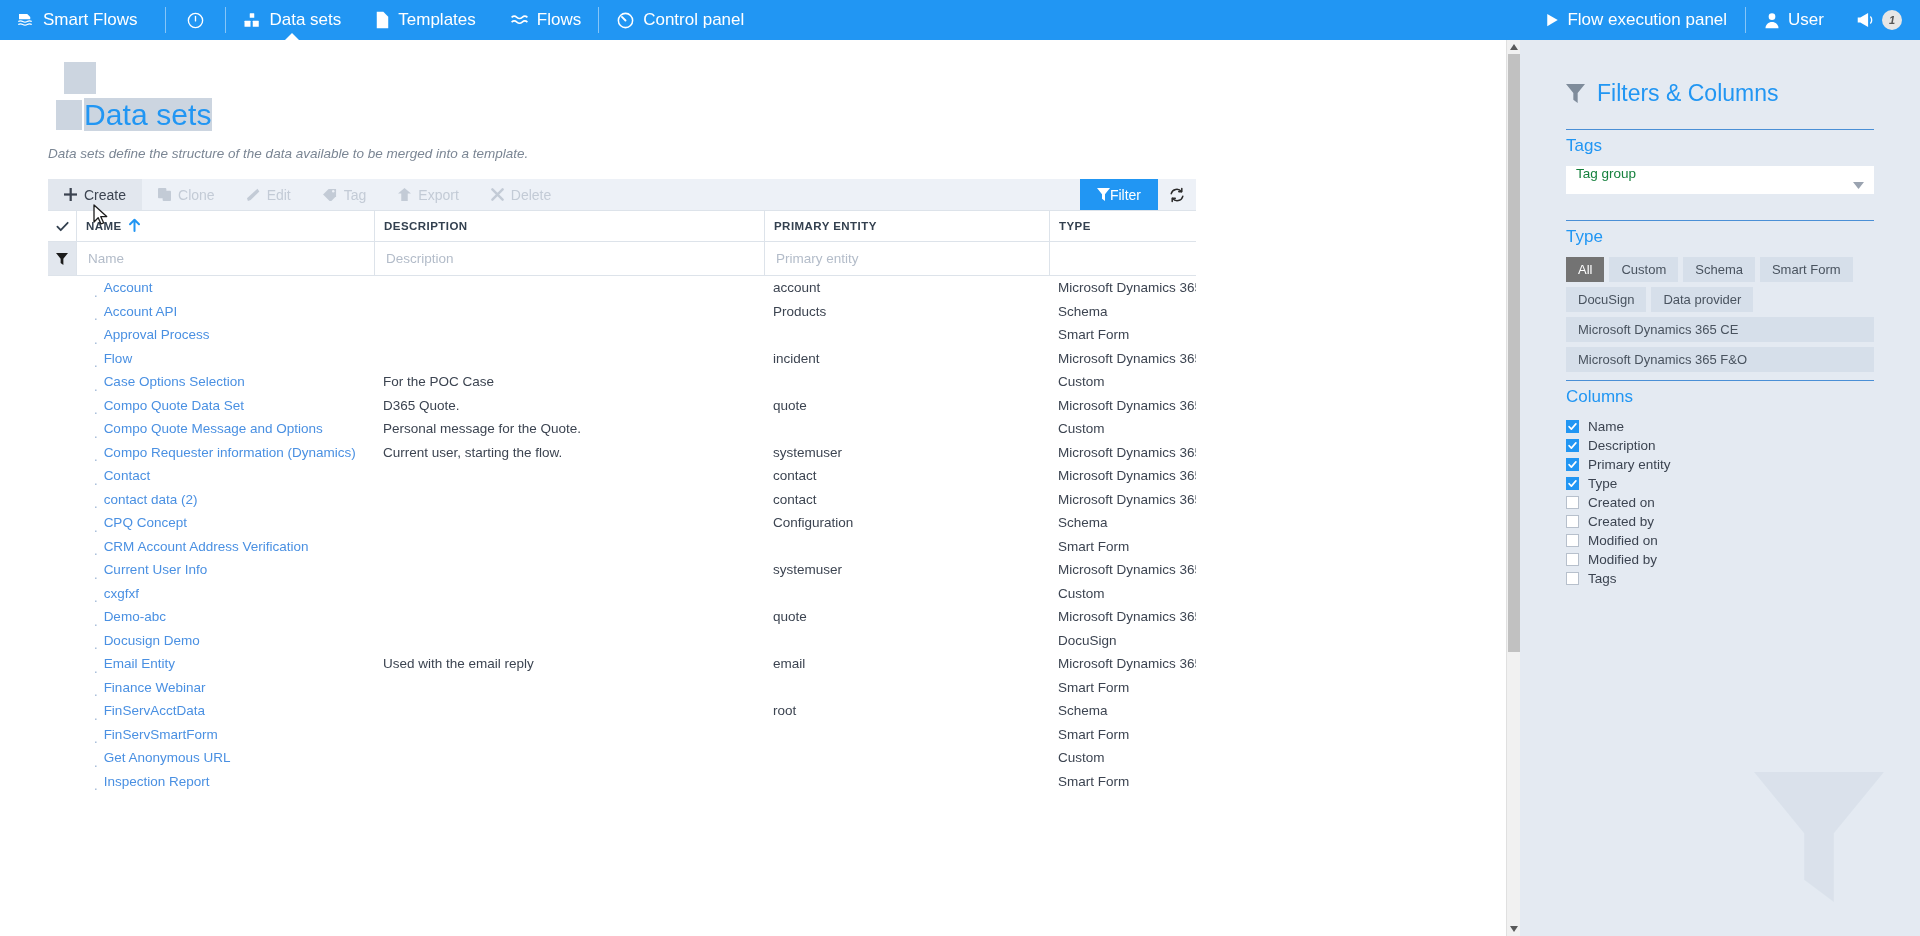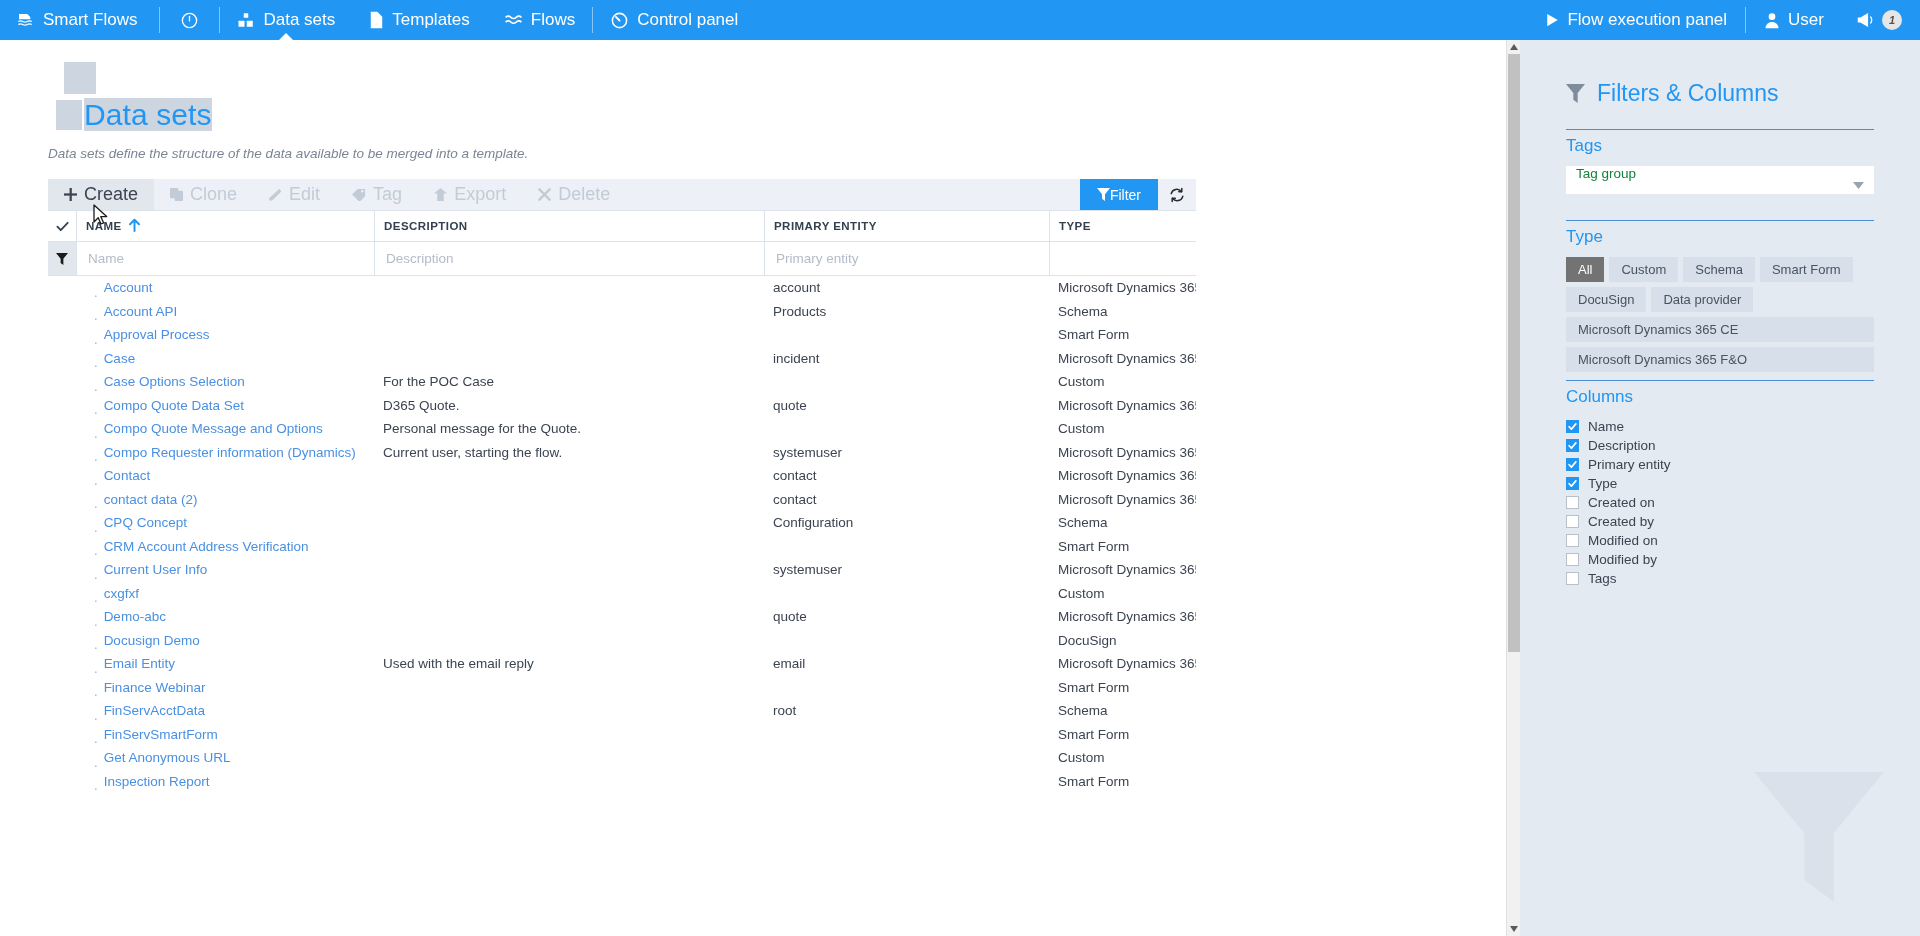--- a/index.html
+++ b/index.html
@@ -17,21 +17,21 @@
     background: #2196f3;
     display: flex;
     align-items: center;
     color: #ffffff;
     font-size: 17px;
     position: relative;
     z-index: 30;
   }
   .brand {
     display: flex; align-items: center; gap: 9px;
-    padding: 0 22px 0 16px;
+    padding: 0 28px 0 16px;
     height: 28px;
     font-size: 17px;
   }
   .nav-sep {
     width: 1px; height: 26px; background: rgba(255,255,255,0.45);
     flex: 0 0 auto;
   }
   .nav-item {
     display: flex; align-items: center; gap: 8px;
     padding: 0 17px;
@@ -128,21 +128,21 @@
     width: 1148px;
     height: 31px;
     background: #edf1f7;
     display: flex;
     align-items: stretch;
     position: relative;
   }
   .tb-btn {
     display: flex; align-items: center; gap: 7px;
     padding: 0 16px;
-    font-size: 18px;
+    font-size: 14px;
     color: #c3cbd6;
     cursor: default;
     white-space: nowrap;
   }
   .tb-btn.enabled {
     color: #3c4451;
     background: #e2e7ee;
     cursor: pointer;
   }
   .tb-right {
@@ -643,21 +643,21 @@
               <a href="#">Approval Process</a>
             </div>
             <div class="cell c-desc"></div>
             <div class="cell c-ent"></div>
             <div class="cell c-type">Smart Form</div>
           </div>
           <div class="grid-row data-row">
             <div class="cell c-check"></div>
             <div class="cell c-name">
               <span class="row-dot">.</span>
-              <a href="#">Case</a>
+              <a href="#">Flow</a>
             </div>
             <div class="cell c-desc"></div>
             <div class="cell c-ent">incident</div>
             <div class="cell c-type">Microsoft Dynamics 365 CE</div>
           </div>
           <div class="grid-row data-row">
             <div class="cell c-check"></div>
             <div class="cell c-name">
               <span class="row-dot">.</span>
               <a href="#">Case Options Selection</a>

